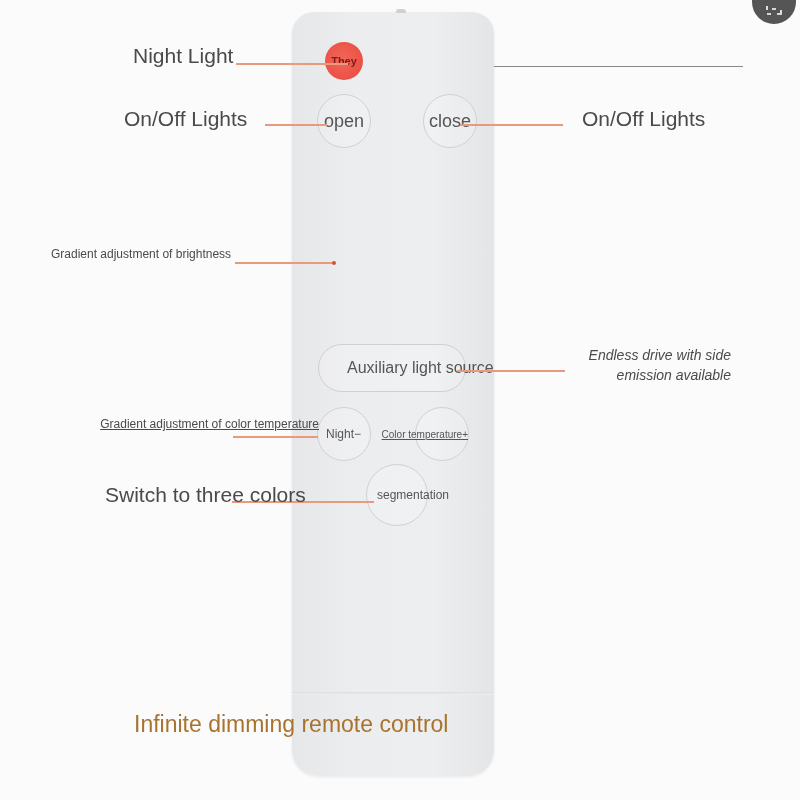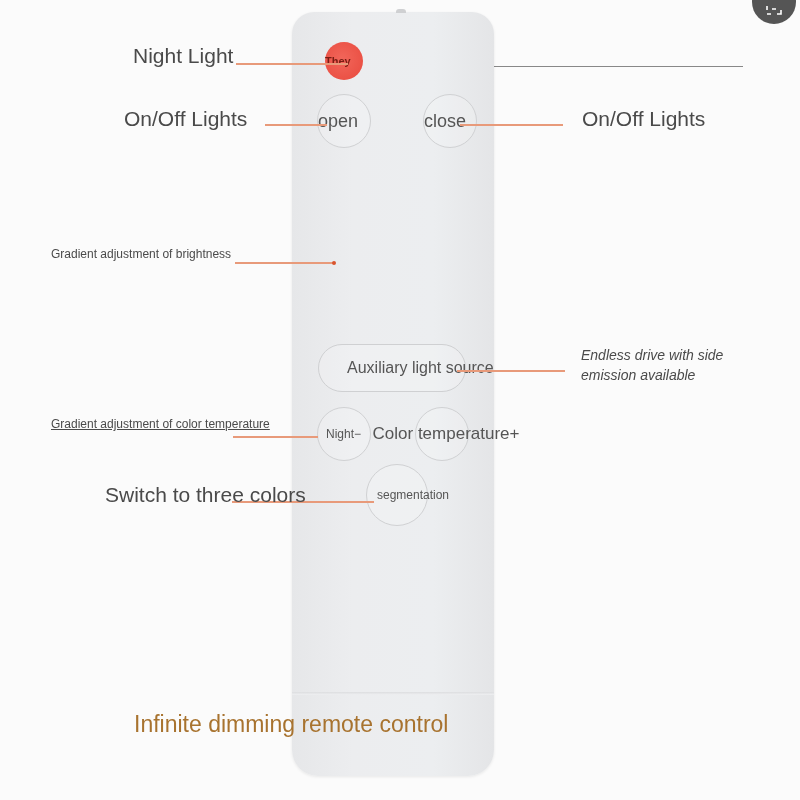--- a/index.html
+++ b/index.html
@@ -24,21 +24,21 @@
     background: #cfd0d2; border-radius: 3px 3px 0 0;
   }
   .remote-sep {
     position: absolute; left: 0; right: 0; top: 680px; height: 3px;
     background: linear-gradient(180deg, #dcdddf, #eff0f2);
   }
 
   .btn {
     position: absolute; border-radius: 50%;
     border: 1.5px solid #d0d1d3; background: rgba(255,255,255,0.18);
-    display: flex; align-items: center; justify-content: flex-start;
+    display: flex; align-items: center; justify-content: center;
     color: #555;
   }
   .btn-night {
     left: 33px; top: 30px; width: 38px; height: 38px; border: none;
     background: radial-gradient(circle at 45% 45%, #f2665a, #e8493d);
     font-size: 11px; color: #7a1d14; font-weight: bold;
   }
   .btn-open { left: 25px; top: 82px; width: 54px; height: 54px; font-size: 18px; }
   .btn-close { left: 123px; top: 82px; width: 54px; height: 54px; font-size: 18px; margin-left: 8px; }
 
@@ -57,24 +57,24 @@
   .arrow-down { left: 71px; top: 128px; }
   .arrow-left { left: 10px; top: 68px; }
   .arrow-right { left: 132px; top: 68px; }
 
   .btn-aux {
     position: absolute; left: 26px; top: 332px; width: 148px; height: 48px; border-radius: 24px;
     border: 1.5px solid #cfd0d2; display: flex; align-items: center; justify-content: flex-start;
     padding-left: 28px; font-size: 16px; color: #555; white-space: nowrap; background: rgba(255,255,255,0.18);
   }
   .btn-warm { left: 25px; top: 395px; width: 54px; height: 54px; font-size: 12px; justify-content: flex-start; padding-left: 8px; }
-  .btn-ctplus { left: 123px; top: 395px; width: 54px; height: 54px; font-size: 17px; justify-content: center; padding-left: 8px; white-space: nowrap; overflow: visible; }
+  .btn-ctplus { left: 123px; top: 395px; width: 54px; height: 54px; font-size: 10px; justify-content: flex-end; padding-left: 8px; white-space: nowrap; overflow: visible; text-decoration: underline; }
   .btn-seg { left: 74px; top: 452px; width: 62px; height: 62px; font-size: 12px; justify-content: flex-start; padding-left: 10px; white-space: nowrap; overflow: visible; }
 
-  .label { position: absolute; white-space: nowrap; color: #4a4a4a; }
+  .label { position: absolute; white-space: nowrap; color: #4a4a4a; text-align: right; }
   .lbl-night { left: 133px; top: 44px; font-size: 21px; }
   .lbl-onoff-l { left: 124px; top: 107px; font-size: 21px; }
   .lbl-onoff-r { left: 582px; top: 107px; font-size: 21px; }
   .lbl-bright { left: 51px; top: 247px; font-size: 12px; }
   .lbl-endless { left: 581px; top: 345px; font-size: 14px; line-height: 20px; white-space: normal; width: 150px; font-style: italic; }
   .lbl-ctemp { left: 51px; top: 419px; font-size: 12px; line-height: 10px; white-space: normal; width: 268px; word-break: break-all; text-decoration: underline; }
   .lbl-switch { left: 105px; top: 483px; font-size: 21px; }
   .lbl-title { left: 134px; top: 711px; font-size: 23px; color: #a8732f; }
 
   .leader { position: absolute; height: 2px; background: #e89a7a; }

